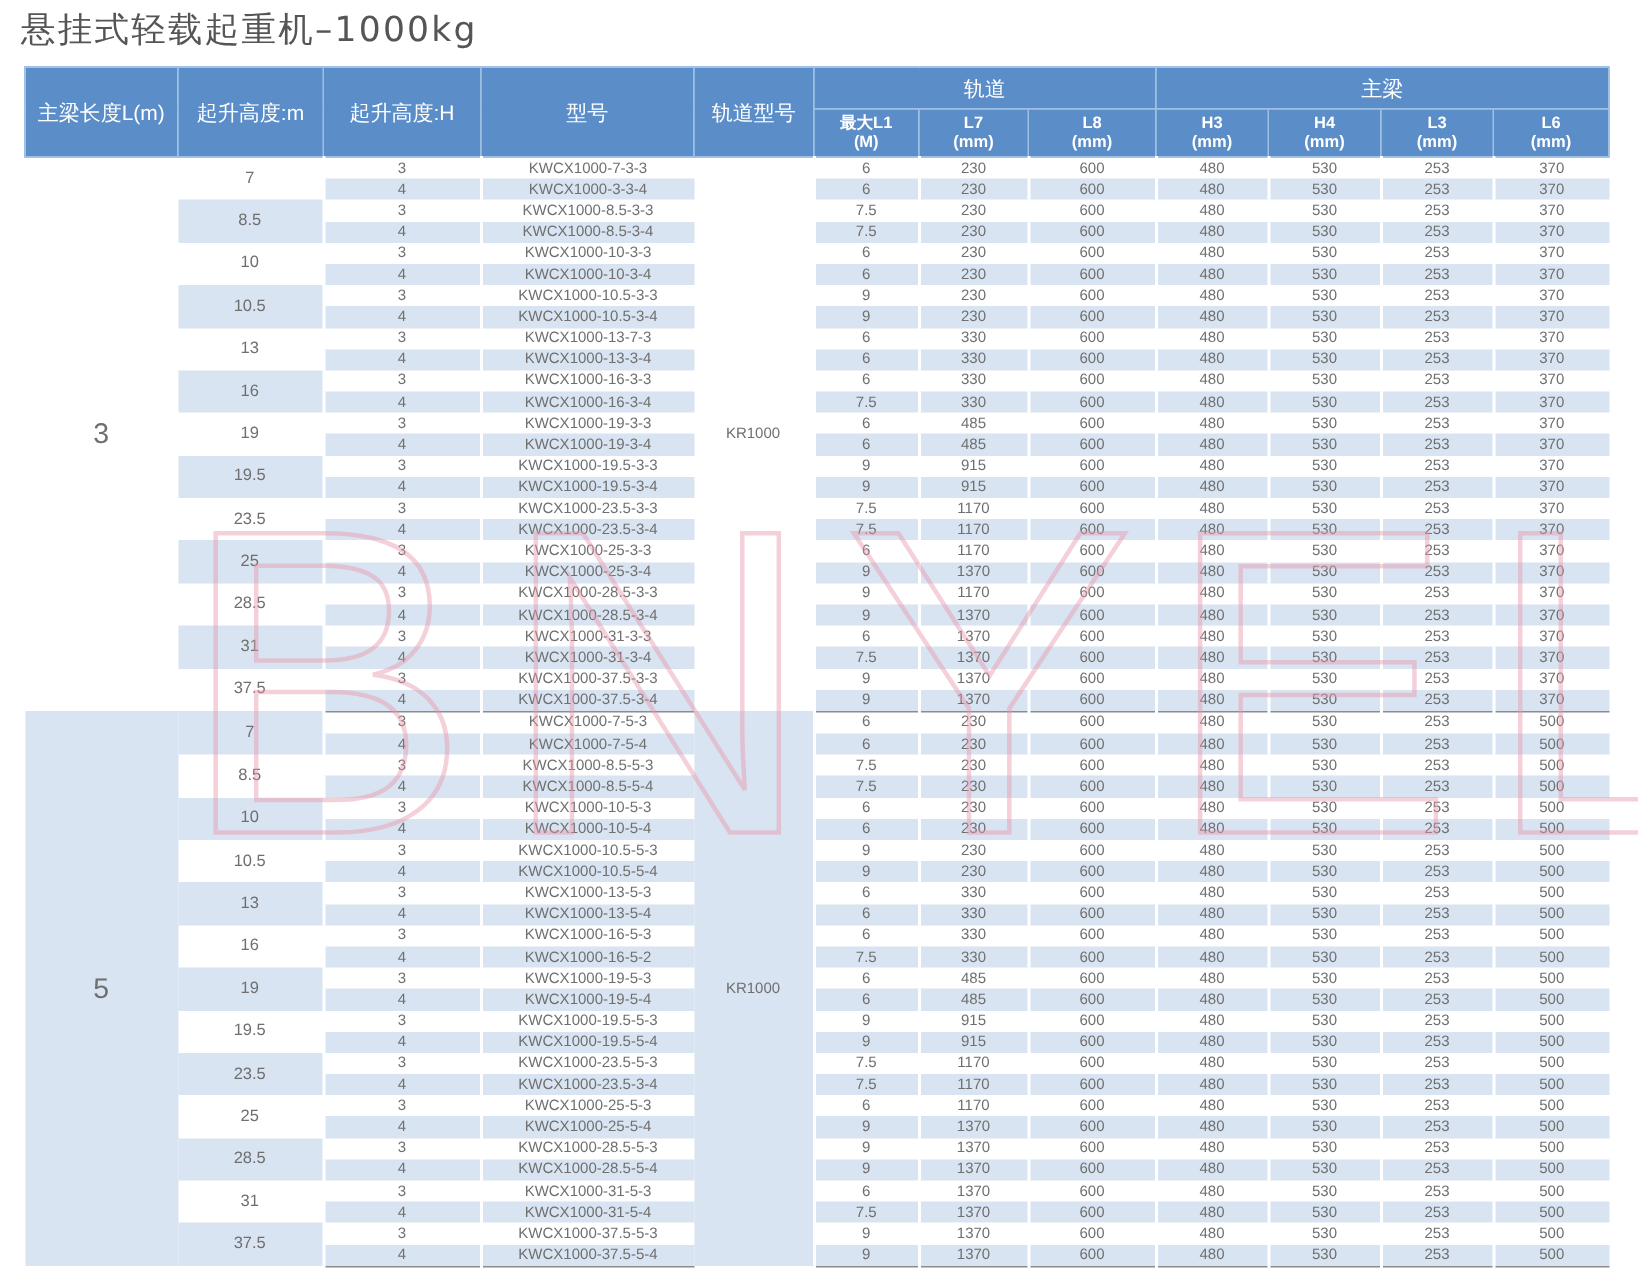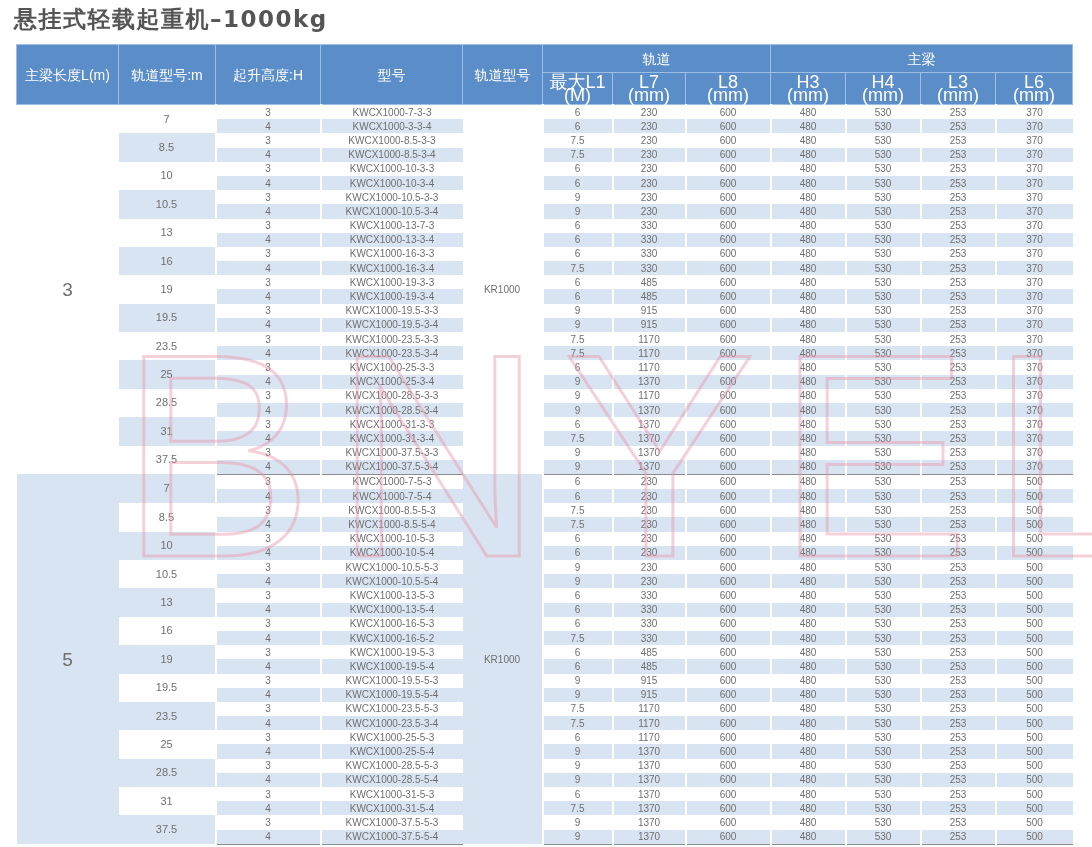--- a/index.html
+++ b/index.html
@@ -1,24 +1,24 @@
 <!DOCTYPE html>
 <html><head>
 <meta charset="utf-8">
 <style>
   html, body { margin: 0; padding: 0; background: #ffffff; }
   body { width: 1092px; height: 847px; position: relative; overflow: hidden;
          font-family: "Liberation Sans", "DejaVu Sans", sans-serif; color: #666; }
-  .title { position: absolute; left: 14px; top: 4px; font-size: 23px; font-weight: bold;
+  .title { position: absolute; left: 14px; top: 4px; font-size: 23px; font-weight: normal;
            color: #555; letter-spacing: 1.5px; font-family: "DejaVu Sans", sans-serif; }
   table.spec { position: absolute; left: 16px; top: 44px; border-collapse: collapse;
                table-layout: fixed; width: 1056px; }
   table.spec th { background: #5b8dc8; color: #ffffff; font-weight: normal; font-size: 14px;
                   border: 1px solid #9dbfe3; padding: 0; text-align: center; line-height: 14px; margin-top: 10px; }
-  table.spec th.sub { font-size: 18px; line-height: 13px; }
+  table.spec th.sub { font-size: 11px; line-height: 13px; font-weight: bold; }
   table.spec td { font-size: 10px; text-align: center; padding: 0; height: 14.2px;
                   line-height: 13px; border: none; color: #6f6f6f; white-space: nowrap; }
   tr.r-even td.c { background: #d9e4f2; }
   td.c { border-left: 2px solid #ffffff !important; }
   td.len { font-size: 11px !important; }
   td.len.shade { background: #d9e4f2; }
   td.main { font-size: 19px !important; }
   td.main.shade { background: #d9e4f2; }
   td.rail.shade { background: #d9e4f2; }
   tr.group-end td { border-bottom: 1.5px solid #8c8c8c !important; }
@@ -42,21 +42,21 @@
       <col style="width:73px">
       <col style="width:85px">
     <col style="width:75px">
       <col style="width:75px">
       <col style="width:75px">
       <col style="width:77px">
   </colgroup>
   <thead>
     <tr style="height:28px">
       <th rowspan="2">主梁长度L(m)</th>
-      <th rowspan="2">轨道型号:m</th>
+      <th rowspan="2">起升高度:m</th>
       <th rowspan="2">起升高度:H</th>
       <th rowspan="2">型号</th>
       <th rowspan="2">轨道型号</th>
       <th colspan="3">轨道</th>
       <th colspan="4">主梁</th>
     </tr>
     <tr style="height:32px" id="sub-header-row">
         <th class="sub">
           <div>最大L1</div>
           <div>(M)</div>

